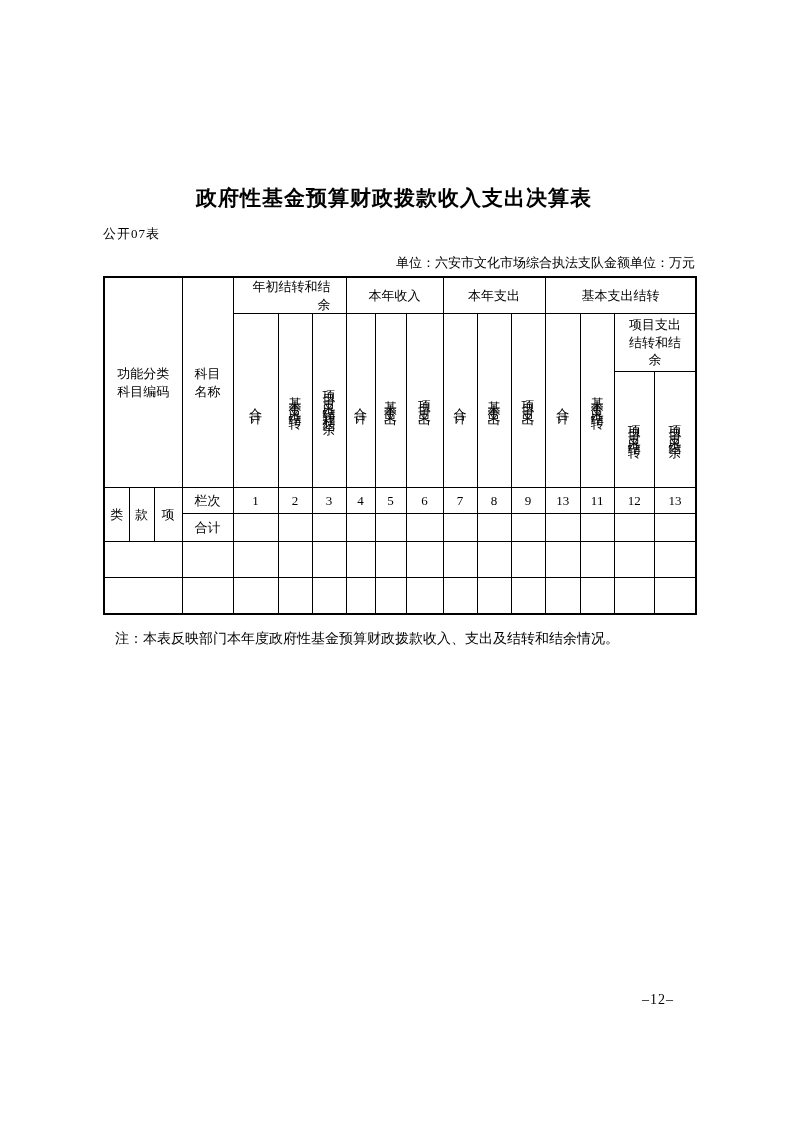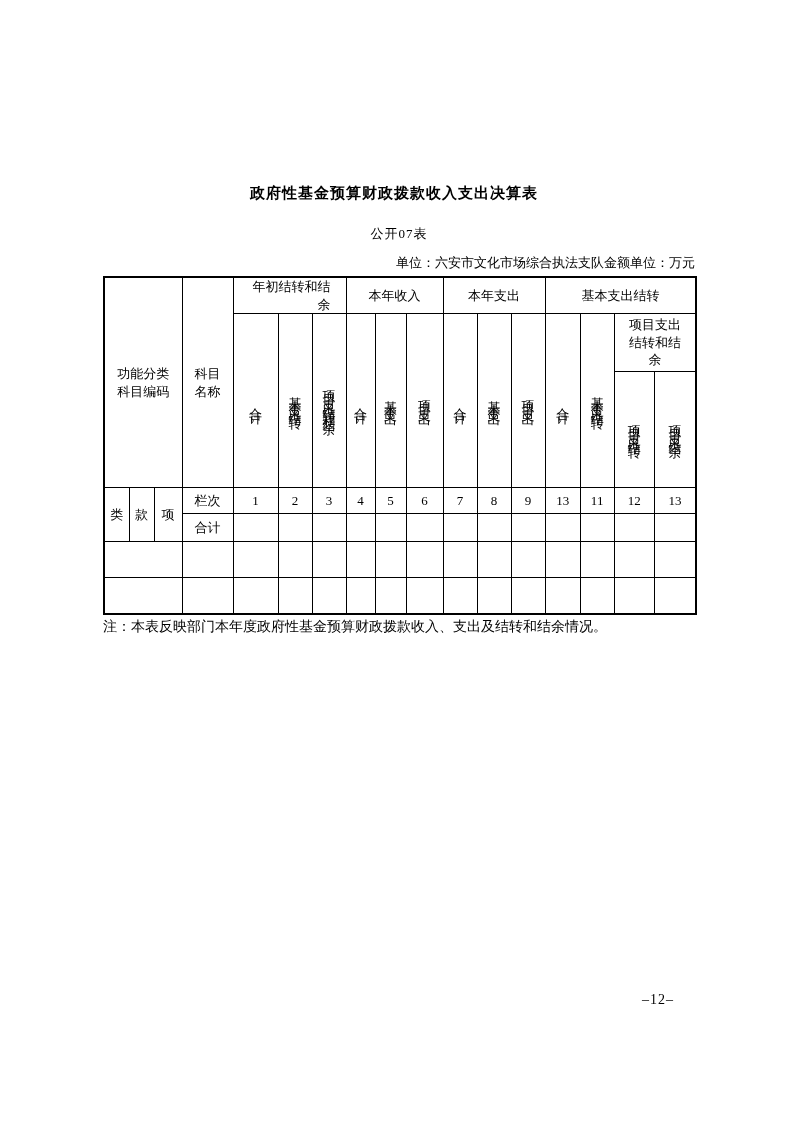--- a/index.html
+++ b/index.html
@@ -4,27 +4,27 @@
 <style>
   html,body { margin:0; padding:0; }
   body {
     width:793px; height:1122px;
     background:#ffffff; color:#000;
     font-family:"Liberation Serif","DejaVu Serif",serif;
     position:relative; overflow:hidden;
   }
   .page-title {
     position:absolute; left:0; top:184px; width:788px;
-    text-align:center; font-size:15px; font-weight:bold;
+    text-align:center; font-size:21px; font-weight:bold;
     font-family:"Liberation Sans","DejaVu Sans",sans-serif;
     letter-spacing:1px;
   }
   .form-code {
     position:absolute; top:225px; left:103px; width:592px;
-    text-align:center; font-size:13px; letter-spacing:1px;
+    text-align:left; font-size:13px; letter-spacing:1px;
   }
   .unit-line {
     position:absolute; top:254px; left:103px; width:592px;
     display:flex; justify-content:flex-end; font-size:13px;
   }
   table.budget {
     position:absolute; left:103px; top:276px;
     width:592px; table-layout:fixed;
     border-collapse:collapse; border:2px solid #000;
   }
@@ -40,21 +40,21 @@
   .w82 { max-width:82px;text-align:right; }
   .vtext {
     display:inline-block;
     writing-mode:vertical-rl; text-orientation:upright;
     letter-spacing:4px; line-height:1;
   }
   .notes {
     position:absolute; left:103px; top:618px; width:594px;
     font-size:14px; line-height:1.30; text-align:justify;
   }
-  .notes p { margin:0; }
+  .notes p { margin:12px; }
   .page-number {
     position:absolute; top:992px; left:623px; width:70px;
     text-align:center; font-size:14px; letter-spacing:1px;
   }
 </style>
 </head>
 <body>
 
 <div class="page-title">政府性基金预算财政拨款收入支出决算表</div>
 <div class="form-code">公开07表</div>

